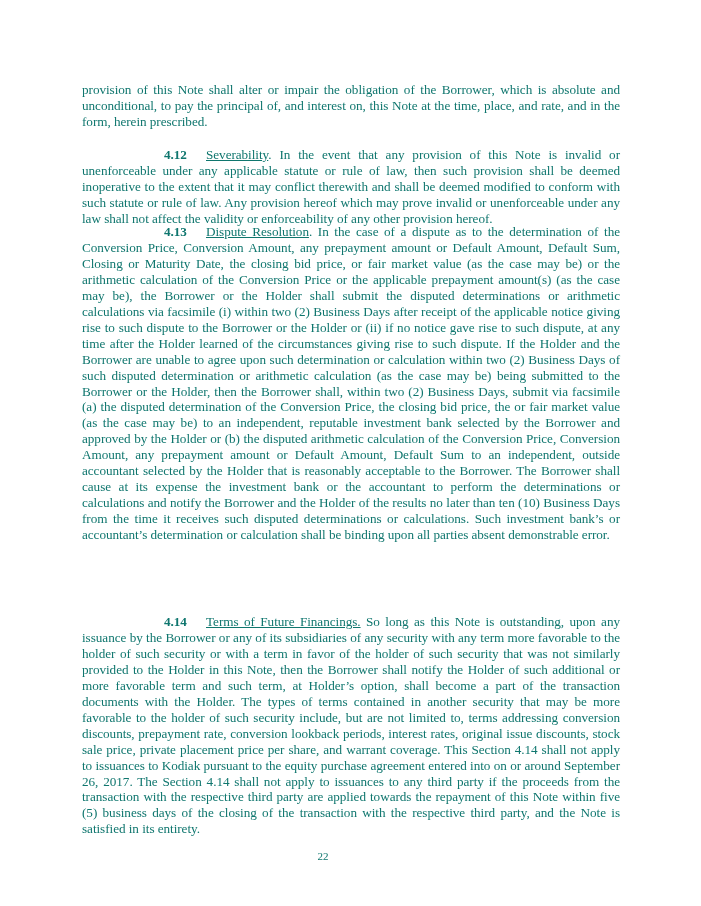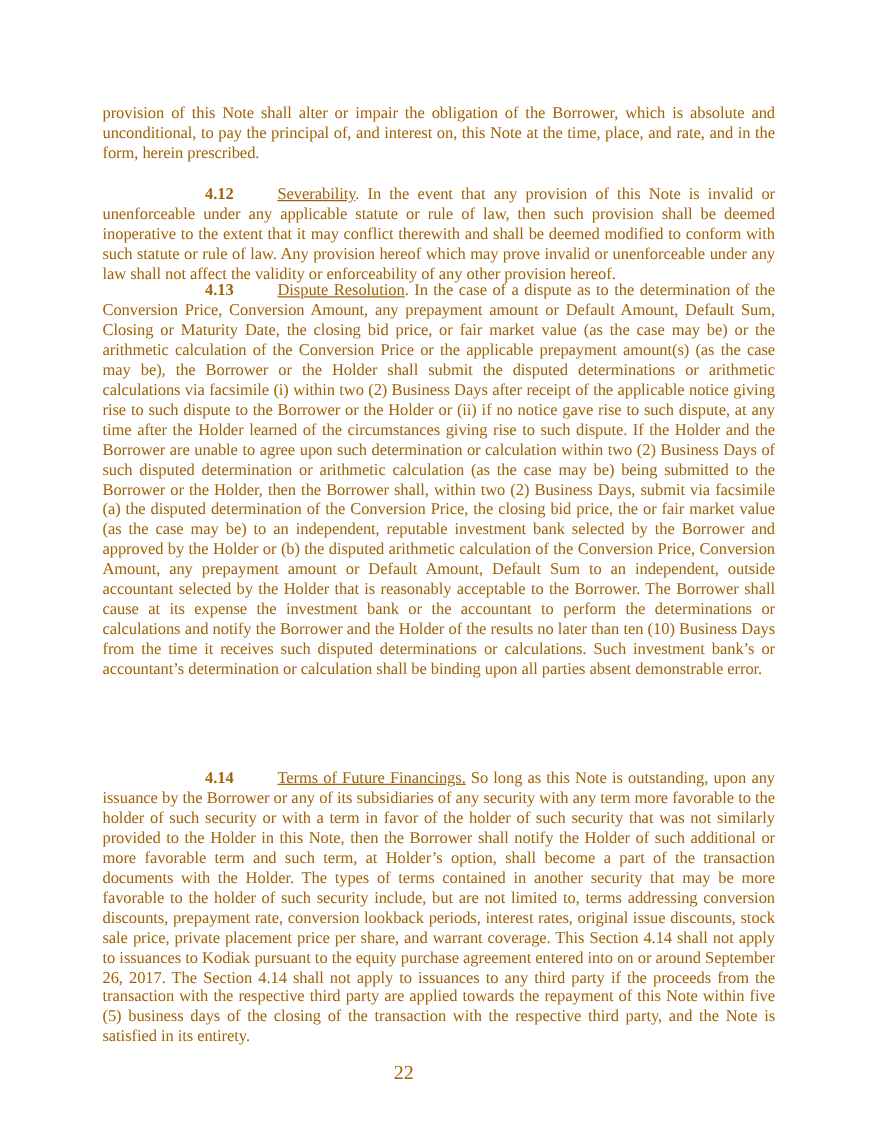--- a/index.html
+++ b/index.html
@@ -1,36 +1,36 @@
 <!DOCTYPE html>
 <html><head>
 <meta charset="utf-8">
 <style>
   html, body { margin: 0; padding: 0; background: #ffffff; }
   body { width: 701px; height: 906px; position: relative; overflow: hidden; }
   .page {
     position: absolute; left: 0; top: 0; width: 701px; height: 906px; background: #ffffff;
-    font-family: "Liberation Serif", "DejaVu Serif", serif; color: #a16207;
+    font-family: "Liberation Serif", "DejaVu Serif", serif; color: #0f766e;
   }
   .text {
     position: absolute; left: 82px; width: 538px;
     font-size: 13.2px; line-height: 15.95px; text-align: justify;
     letter-spacing: -0.05px;
   }
   .text p { margin: 0; }
   .p1 { top: 82px; }
   .p2 { top: 147px; }
   .p3 { top: 224px; }
   .p4 { top: 614px; }
   .indent { display: inline-block; width: 82px; }
   .num { display: inline-block; width: 42px; font-weight: bold; }
-  .heading { text-decoration: underline; margin-left: 16px; }
+  .heading { text-decoration: underline; }
   .page-number {
     position: absolute; top: 850px; left: 0; width: 646px; text-align: center;
-    font-size: 16px;
+    font-size: 11px;
   }
 </style>
 </head>
 <body>
 
 <div class="page">
 
   <div class="text p1">
     <p>provision of this Note shall alter or impair the obligation of the Borrower, which is absolute and unconditional, to pay the principal of, and interest on, this Note at the time, place, and rate, and in the form, herein prescribed.</p>
   </div>

